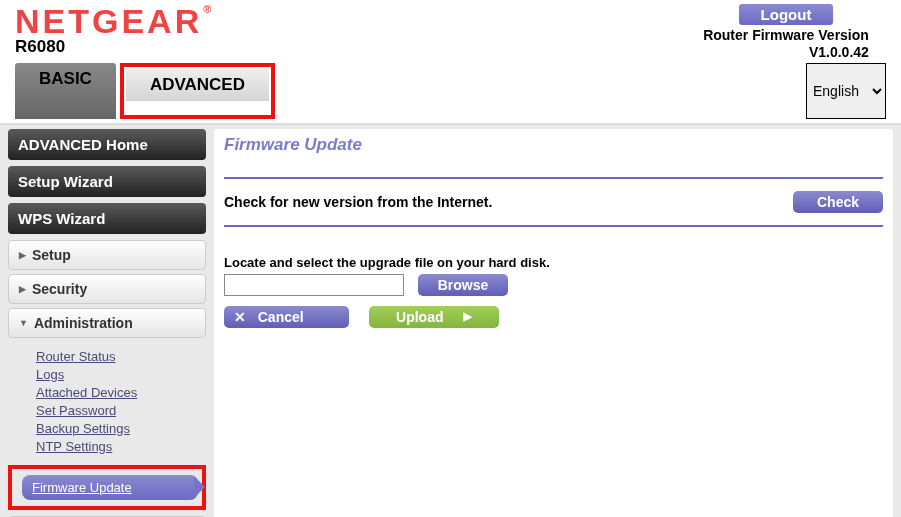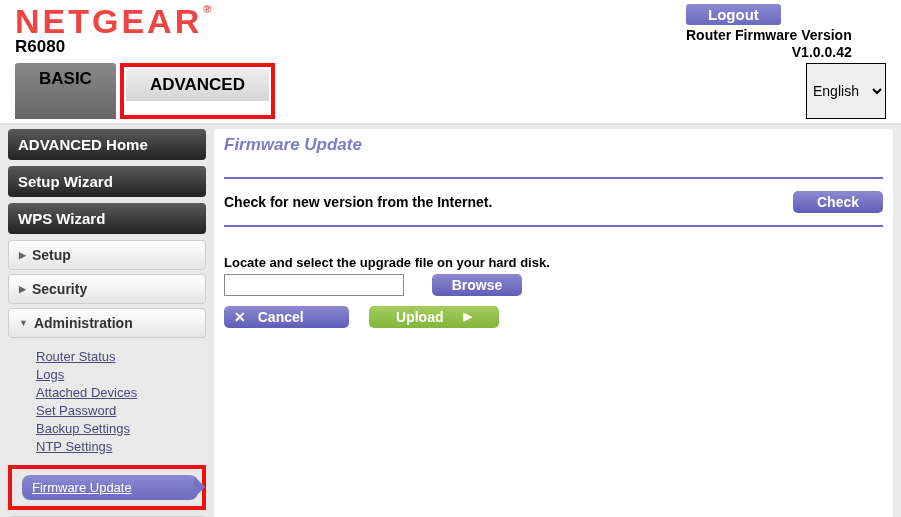--- a/index.html
+++ b/index.html
@@ -34,21 +34,21 @@
 .model {
   font-size: 17px;
   font-weight: bold;
   color: #000;
   margin-top: -1px;
 }
 .header-right {
   text-align: right;
   display: flex;
   flex-direction: column;
-  align-items: flex-start;
+  align-items: center;
   min-width: 200px;
 }
 .logout-btn {
   background: linear-gradient(to bottom, #8b8ad0, #6b6ac2);
   color: #fff;
   font-weight: bold;
   font-size: 15px;
   padding: 2px 22px;
   border: none;
   border-radius: 3px;
@@ -228,21 +228,21 @@
 .btn-green { background: linear-gradient(to bottom, #a3ce5d, #83b53b); }
 .locate-label {
   font-size: 13px;
   font-weight: bold;
   margin-top: 28px;
 }
 .file-row {
   display: flex;
   align-items: center;
   margin-top: 4px;
-  gap: 28px;
+  gap: 14px;
 }
 .file-input {
   width: 180px;
   height: 22px;
   border: 1px solid #888;
   padding: 2px 4px;
   font-size: 13px;
 }
 .action-row {
   display: flex;

